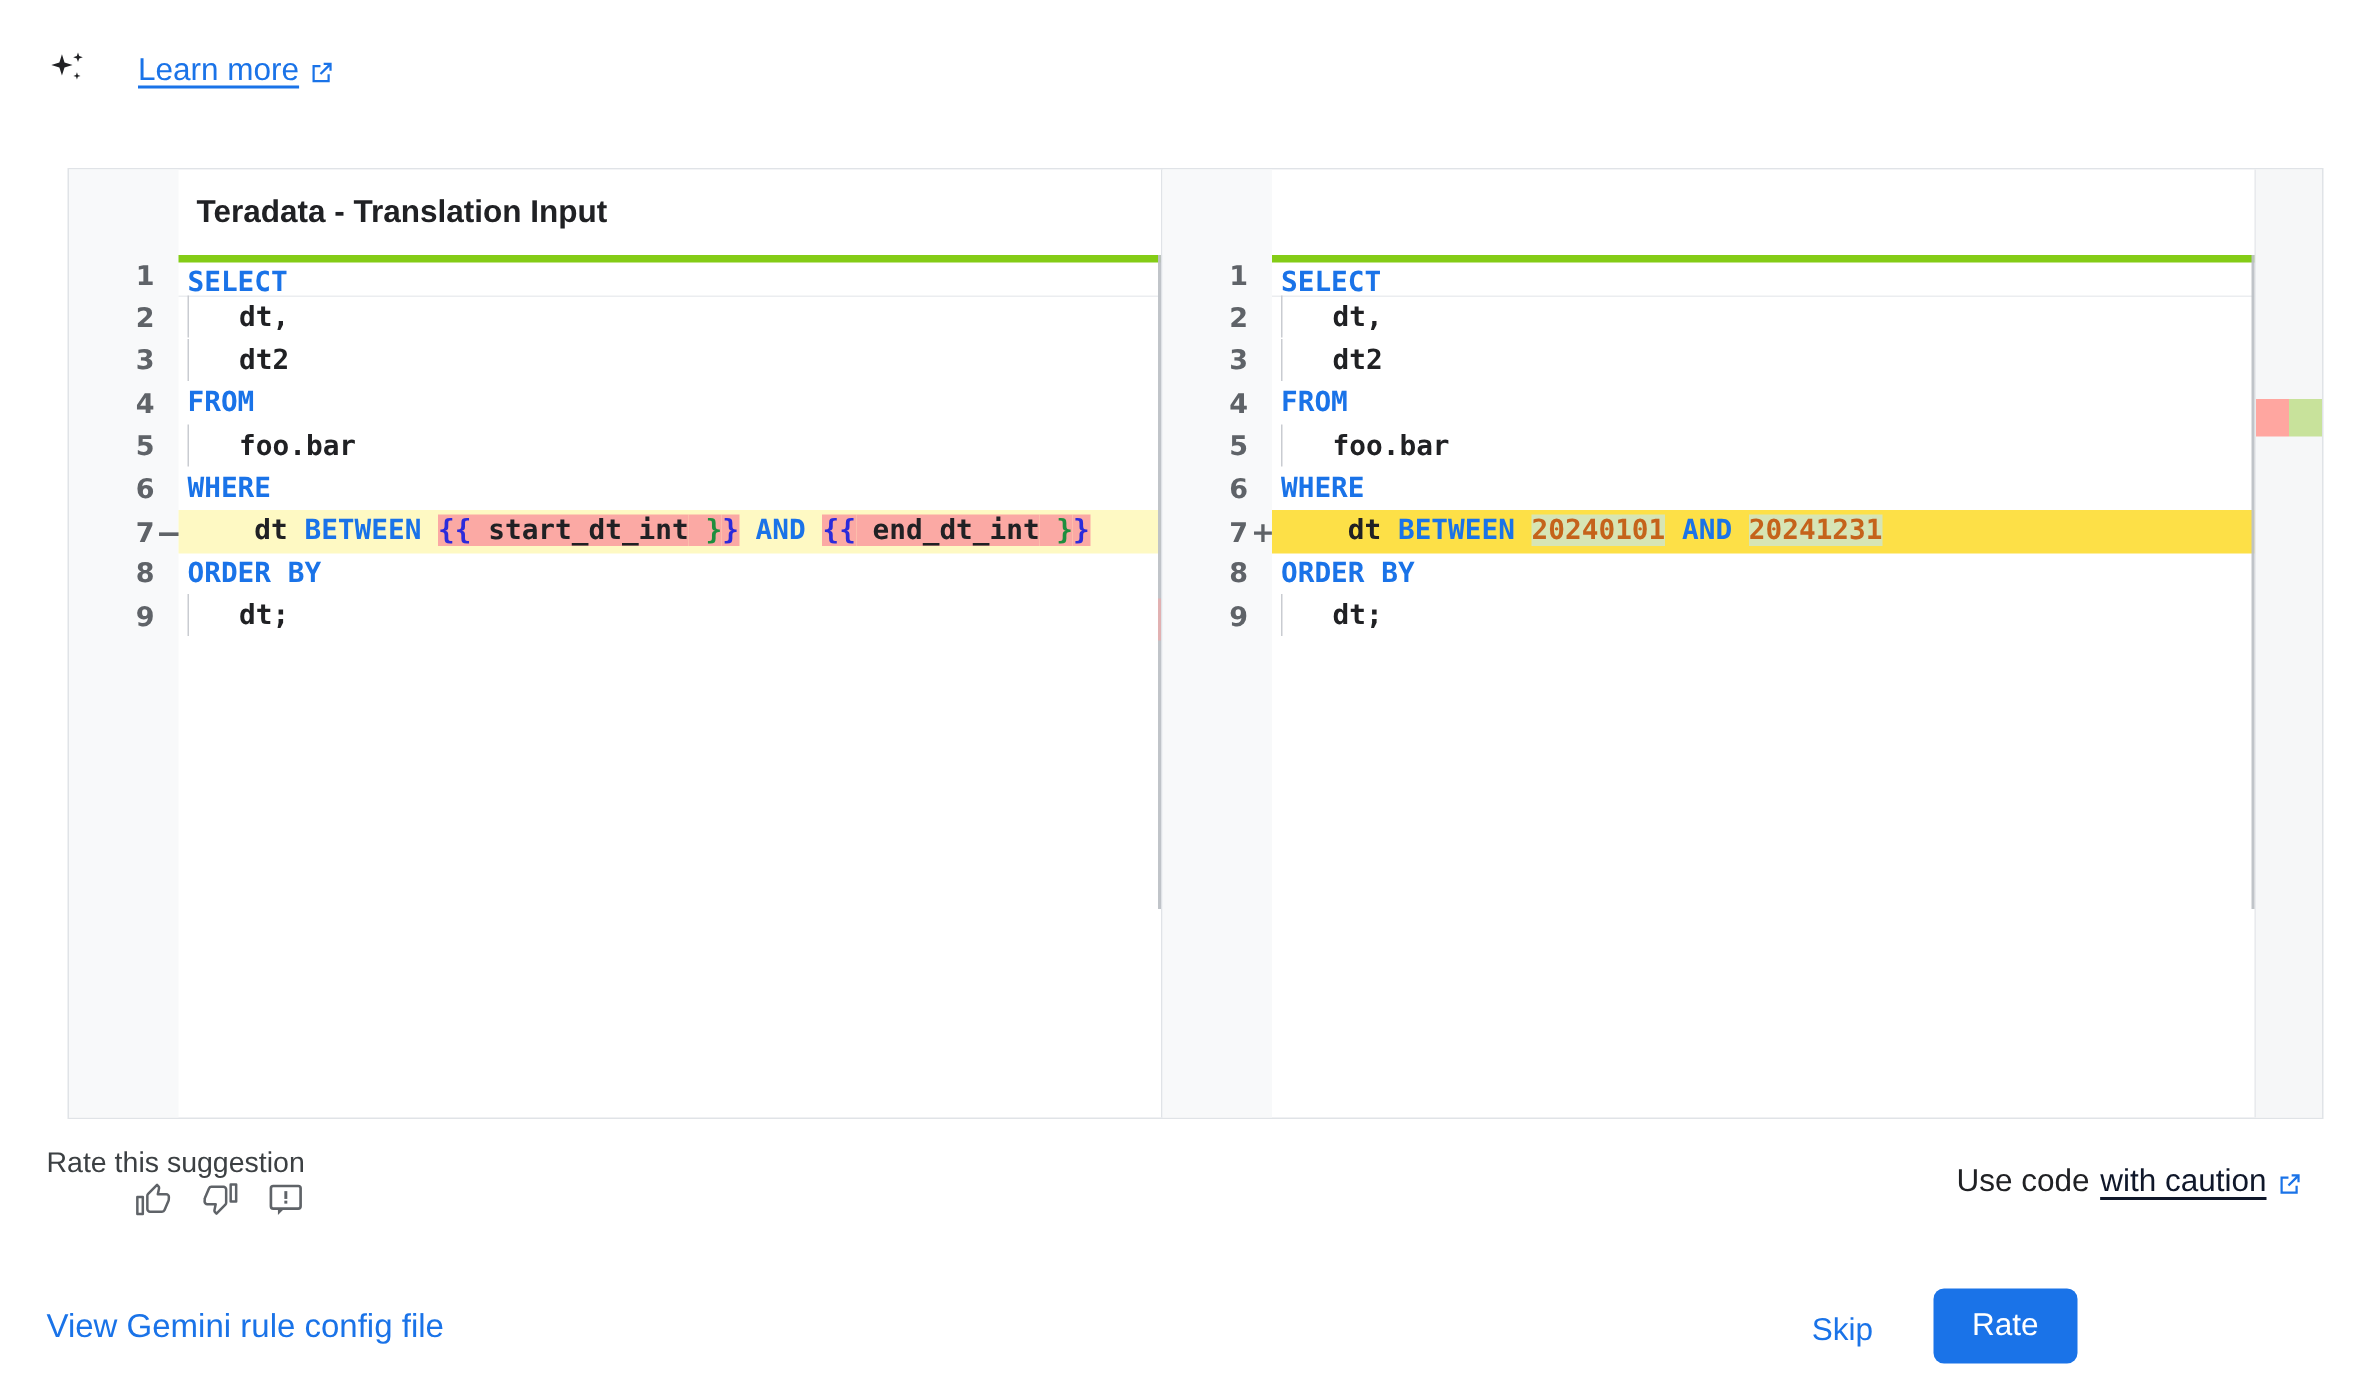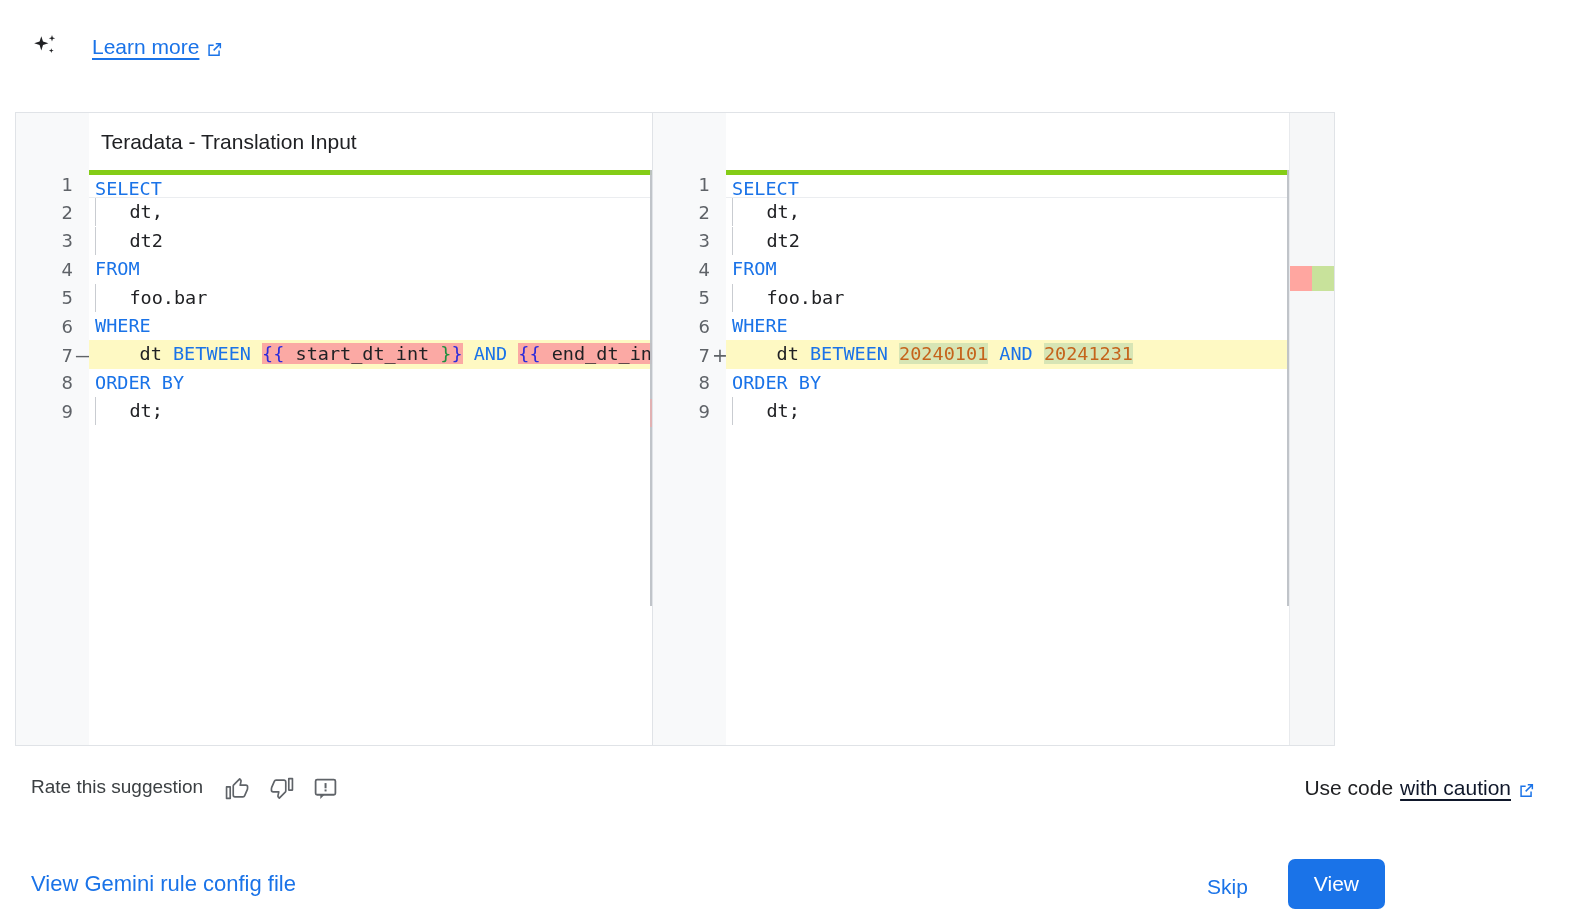--- a/index.html
+++ b/index.html
@@ -54,28 +54,29 @@
     width: 17px;
     height: 17px;
     margin-left: 7px;
     display: inline-block;
     flex: 0 0 17px;
   }
 
   
   .diff-wrap {
     position: absolute;
-    left: 15px;
+    left: 45px;
     top: 112px;
-    width: 1320px;
+    width: 1504px;
     height: 634px;
     border: 1px solid #e0e3e7;
     box-sizing: border-box;
     background: #ffffff;
     display: flex;
+    font-weight: bold;
   }
   .pane {
     position: relative;
     height: 100%;
     box-sizing: border-box;
     overflow: hidden;
   }
   .pane-left  { width: 728px; }
   .pane-divider {
     width: 1px;
@@ -166,21 +167,21 @@
     font-size: 19px;
   }
   .code {
     flex: 1 1 auto;
     height: 28.4px;
     line-height: 28.4px;
     padding-left: 6px;
     position: relative;
   }
   .line.del .code { background: #fef9c3; }
-  .line.add .code { background: #fef9c3; }
+  .line.add .code { background: #fde047; }
 
   .guide {
     display: inline-block;
     width: 0;
     border-left: 1px solid #c9ccd1;
     height: 28px;
     vertical-align: middle;
     position: relative;
     top: -1px;
   }
@@ -221,21 +222,22 @@
     left: 31px;
     top: 762px;
     width: 1504px;
     height: 52px;
     display: flex;
     align-items: center;
     justify-content: space-between;
   }
   .rate-left {
     display: flex;
-    align-items: flex-start;
+    align-items: flex-end;
+    flex-direction: column;
   }
   .rate-label {
     font-size: 19px;
     color: #3c4043;
   }
   .rate-icons {
     display: flex;
     align-items: center;
     margin-left: 22px;
     gap: 19px;
@@ -411,15 +413,15 @@
         <path d="M9.2 1.8 h5 v5 h-1.4 v-2.6 l-5.1 5.1 -1 -1 5.1 -5.1 h-2.6 z" fill="#1a73e8"></path>
       </svg>
     </span>
   </div>
 </div>
 
 <div class="bottom-bar">
   <span class="config-link">View Gemini rule config file</span>
   <span class="bottom-actions">
     <button class="btn-text">Skip</button>
-    <button class="btn-filled">View</button>
+    <button class="btn-filled">Rate</button>
   </span>
 </div>
 
 </body></html>

